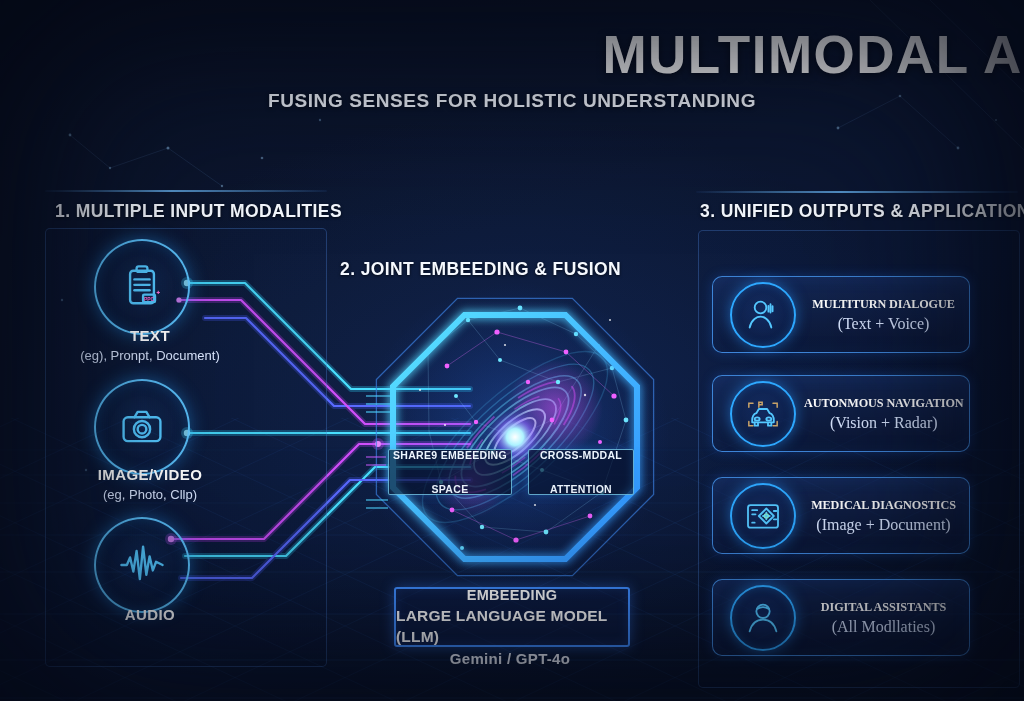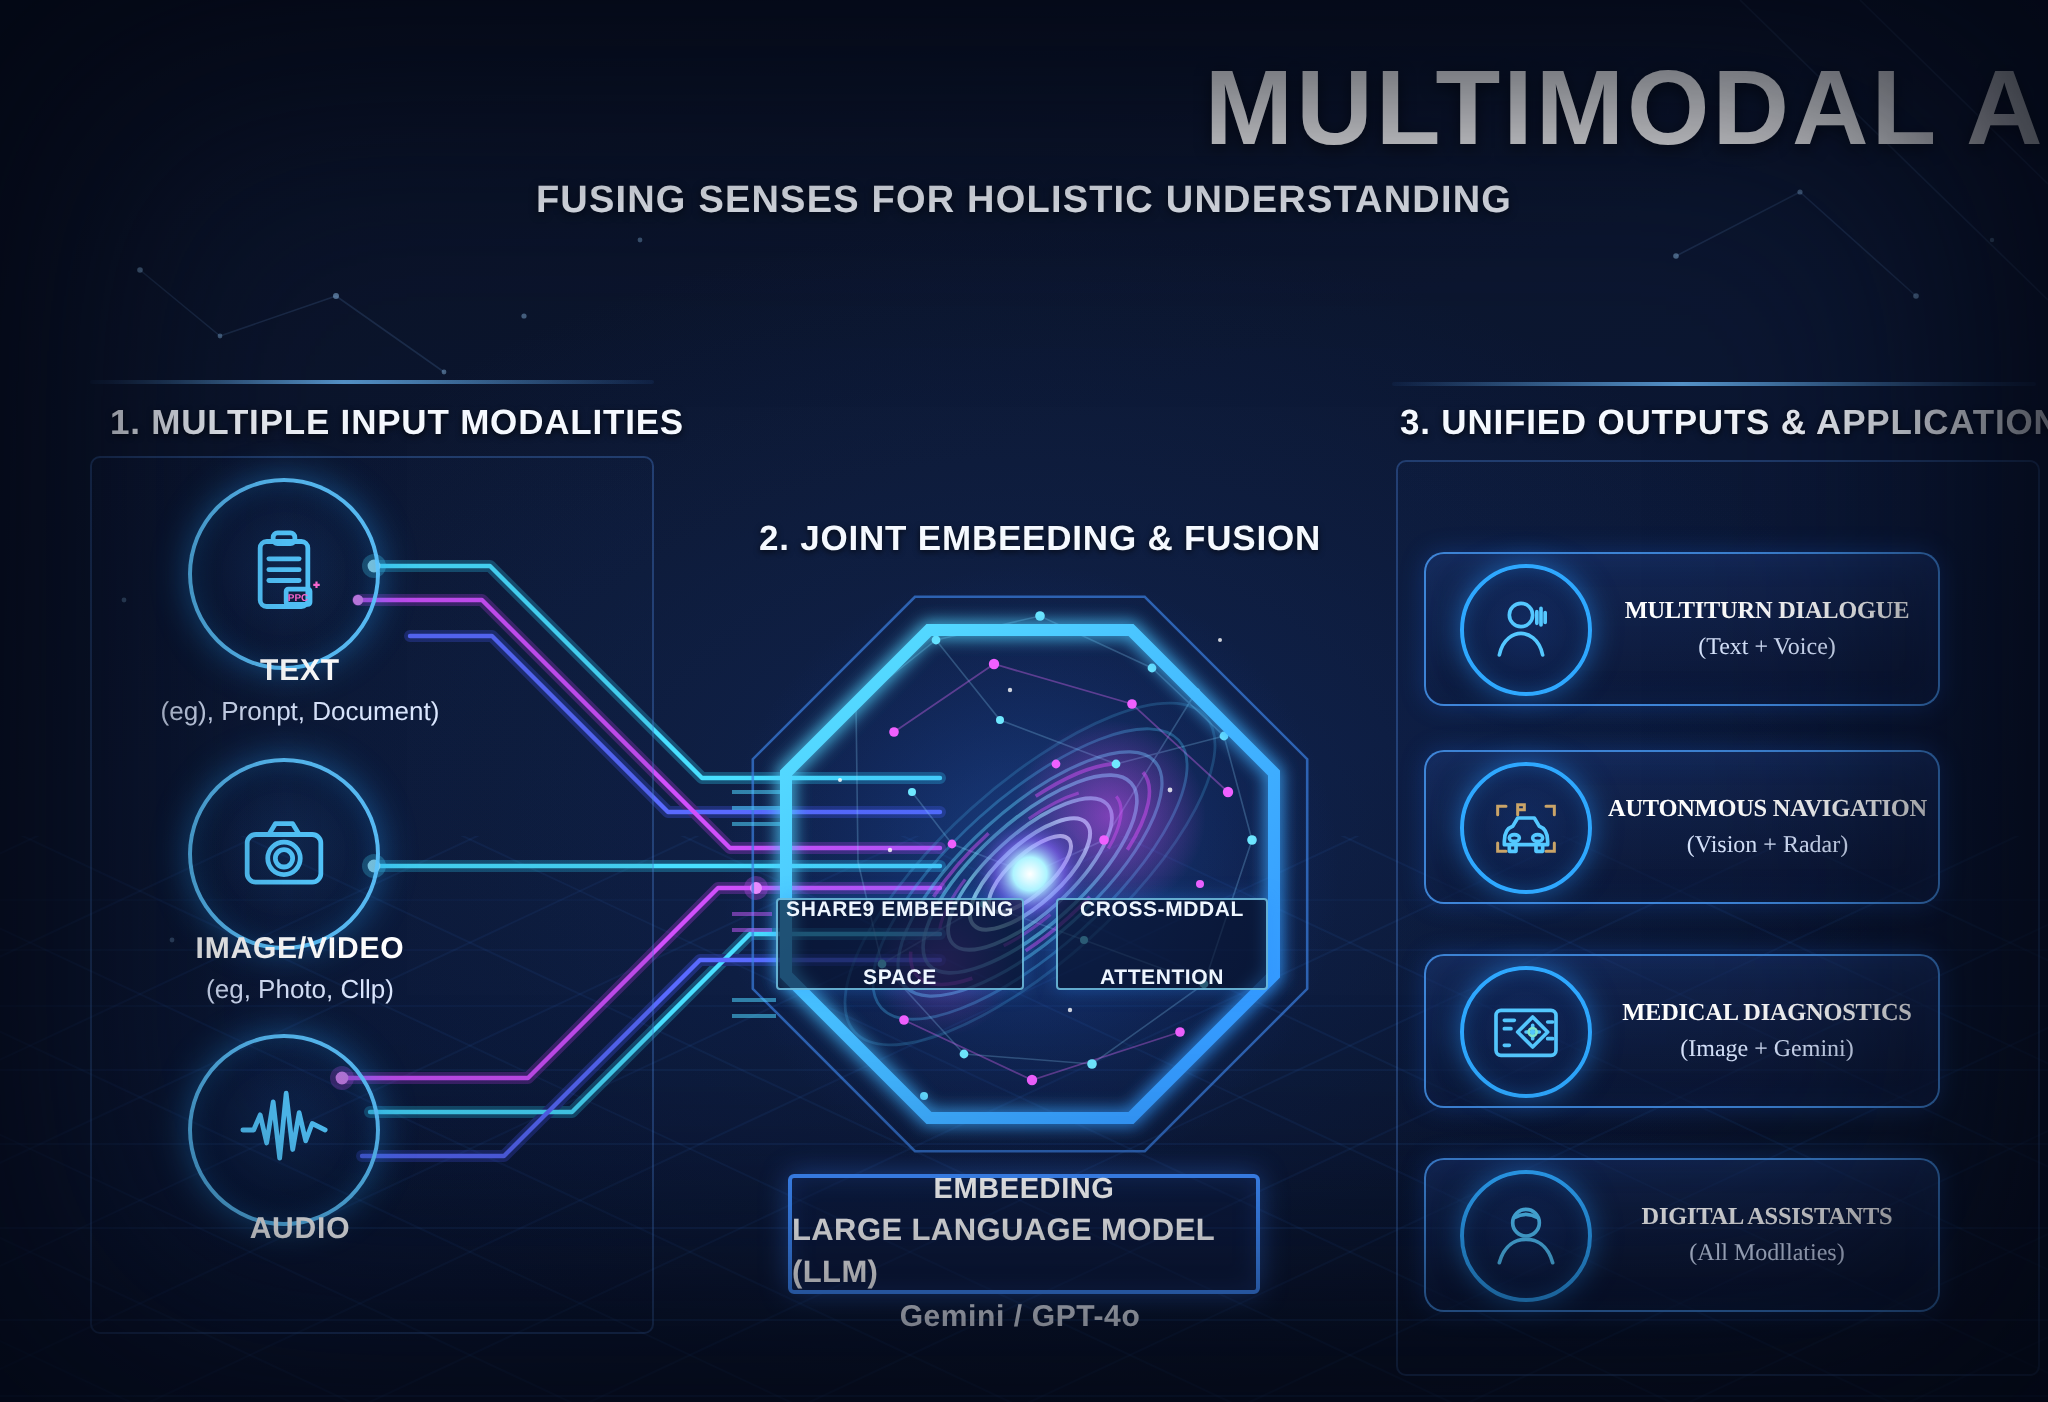--- a/index.html
+++ b/index.html
@@ -49,21 +49,21 @@
     border:1.5px solid rgba(70,150,240,.85);
     background:linear-gradient(180deg,rgba(28,52,108,.50),rgba(12,22,52,.62));
     box-shadow:0 0 12px rgba(30,100,220,.30), inset 0 0 18px rgba(30,90,200,.14);
     display:flex;align-items:center;}
   .card-icon{width:62px;height:62px;border-radius:50%;margin-left:17px;flex:0 0 auto;
     border:2.5px solid #2ea8ff;background:radial-gradient(circle,rgba(20,60,140,.35),rgba(8,20,52,.3));
     box-shadow:0 0 14px rgba(40,150,255,.55), inset 0 0 10px rgba(40,150,255,.3);
     display:flex;align-items:center;justify-content:center;}
   .card-text{flex:1;text-align:center;padding:0 6px 0 8px;font-family:Liberation Serif, serif;}
   .card-title{font-size:12.2px;font-weight:700;letter-spacing:-.1px;white-space:nowrap;}
-  .card-sub{font-size:12px;color:#d9e6ff;margin-top:3px;}
+  .card-sub{font-size:16px;color:#d9e6ff;margin-top:3px;}
   .icon-stroke{stroke:#54c8ff;fill:none;stroke-width:2.2;stroke-linecap:round;stroke-linejoin:round;}
 </style>
 </head>
 <body>
 
 <div class="stage">
 
   <svg class="abs" width="1024" height="701" viewBox="0 0 1024 701" style="left:0;top:0">
     <defs>
       <clipPath id="floor">
@@ -327,21 +327,21 @@
 
   <div class="abs" style="left:94px;top:517px">
     <div class="in-circle">
       <svg width="52" height="52" viewBox="0 0 48 48">
         <polyline class="icon-stroke" points="5,24 10,24 13,17 16,30 19,11 22,37 25,7 28,33 31,16 34,29 37,21 43,24"></polyline>
       </svg>
     </div>
   </div>
   <div class="abs in-label" style="left:30px;top:606px">AUDIO</div>
 
-  <div class="abs sec-head" style="left:340px;top:259px;width:360px;text-align:center">2. JOINT EMBEEDING &amp; FUSION</div>
+  <div class="abs sec-head" style="left:340px;top:259px;width:360px;text-align:left">2. JOINT EMBEEDING &amp; FUSION</div>
 
   <div class="abs fusion-tag" style="left:388px;top:449px;width:122px;height:44px">
     <span>SHARE9 EMBEEDING</span>
     <span>SPACE</span>
   </div>
   <div class="abs fusion-tag" style="left:528px;top:449px;width:104px;height:44px">
     <span>CROSS-MDDAL</span>
     <span>ATTENTION</span>
   </div>
 
@@ -403,21 +403,21 @@
           <path d="M11,17 h6 M11,22 h4 M11,32 h3"></path>
           <path d="M28,15 l9,9 -9,9 -9,-9 z"></path>
           <path d="M28,20 v8 M24,24 h8"></path>
           <path d="M37,18 h3 M37,28 h3"></path>
         </g>
         <circle cx="28" cy="24" r="2.4" fill="none" stroke="#7fe8d0" stroke-width="1.6"></circle>
       </svg>
     </div>
     <div class="card-text">
       <div class="card-title">MEDICAL DIAGNOSTICS</div>
-      <div class="card-sub">(Image + Gemini)</div>
+      <div class="card-sub">(Image + Document)</div>
     </div>
   </div>
 
   <div class="abs card" style="top:579px">
     <div class="card-icon">
       <svg width="40" height="40" viewBox="0 0 48 48">
         <g class="icon-stroke">
           <circle cx="24" cy="16" r="8"></circle>
           <path d="M17,13 q7,-4 14,0"></path>
           <path d="M8,40 c3,-11 10,-14 16,-14 c6,0 13,3 16,14"></path>

